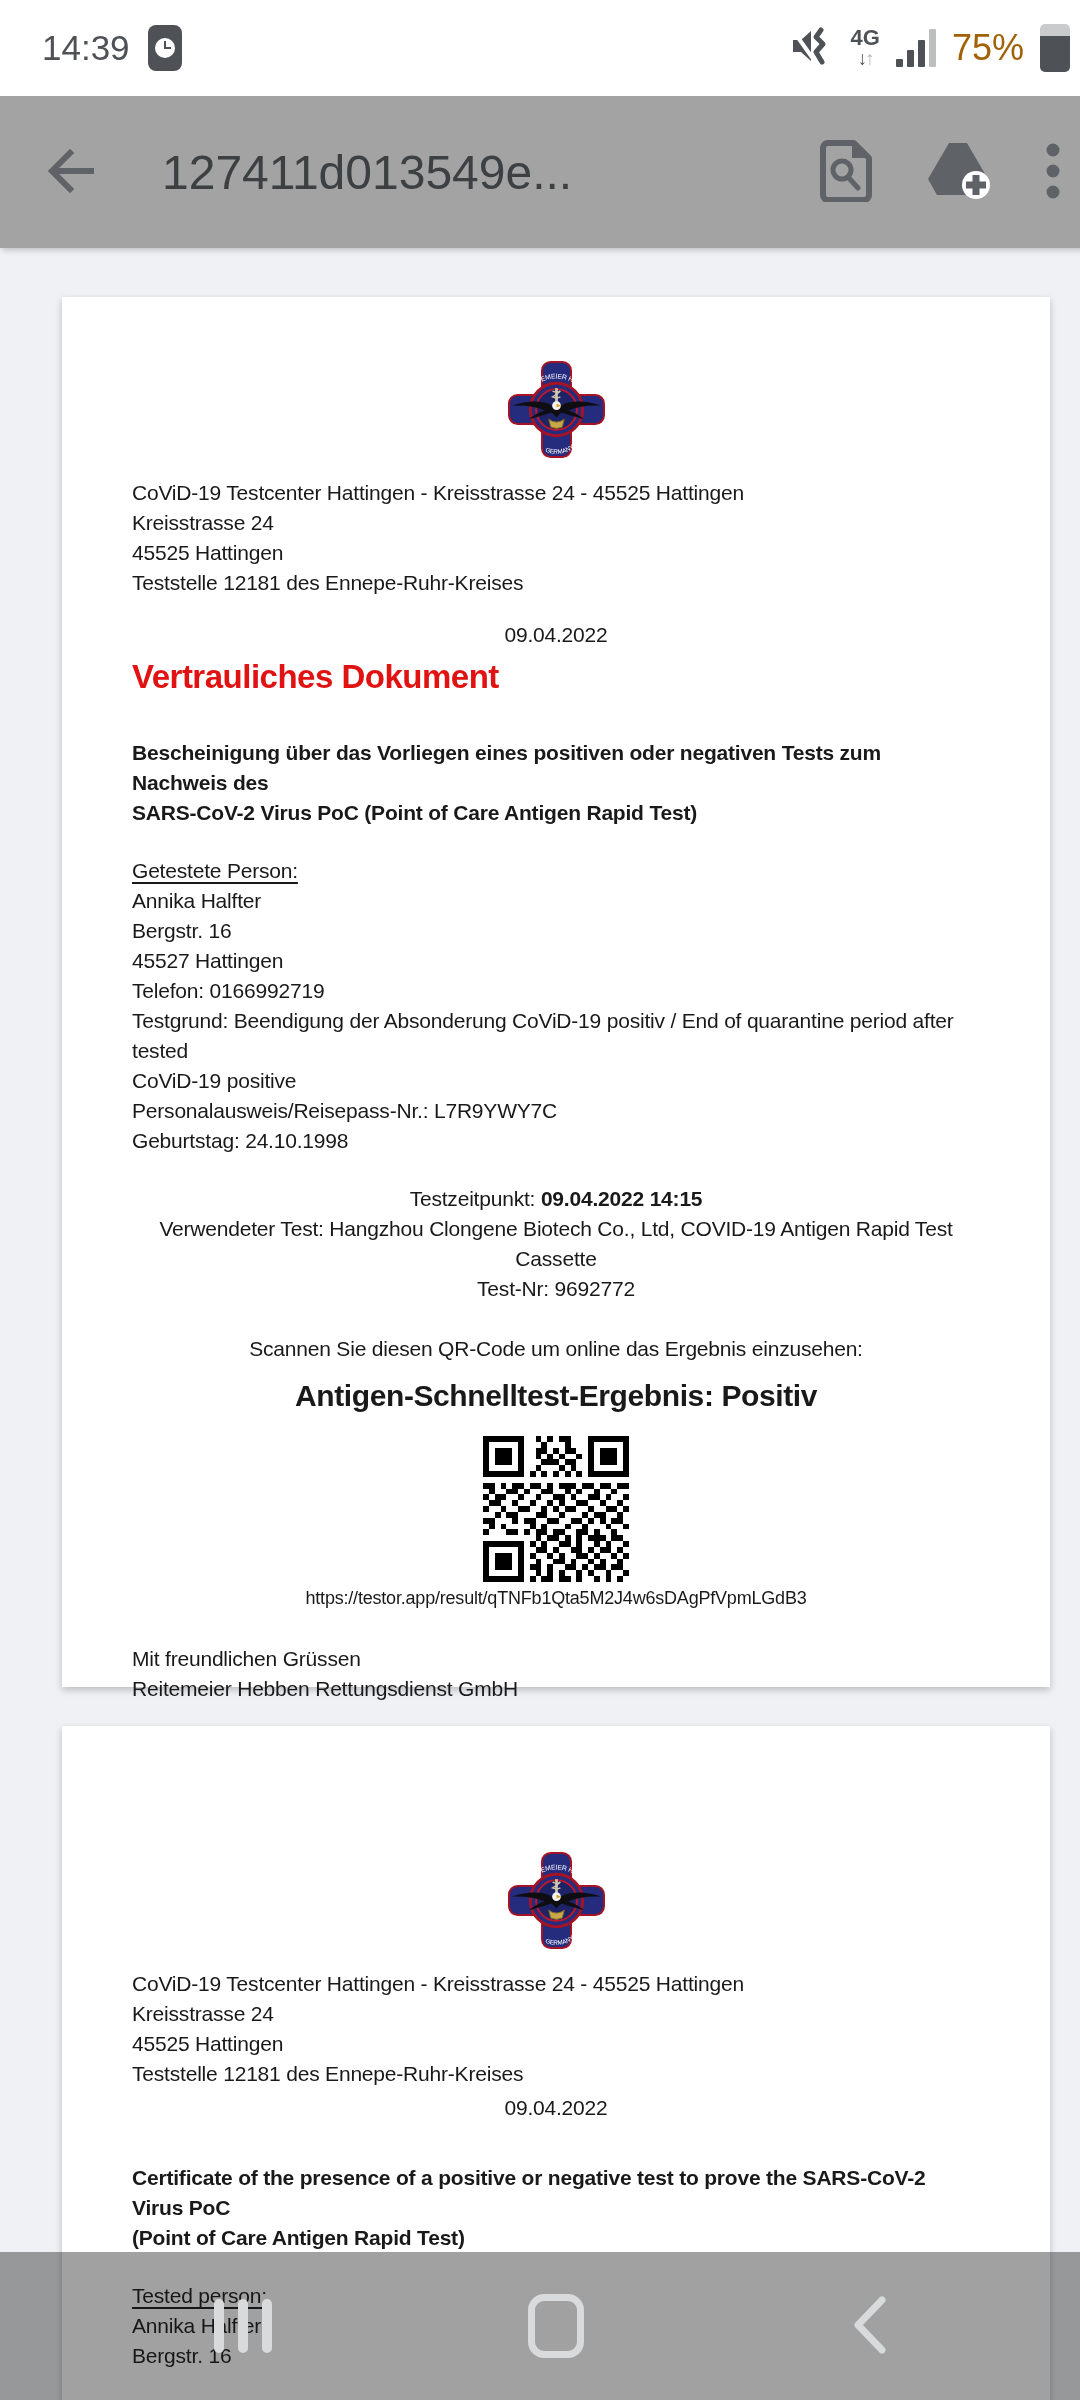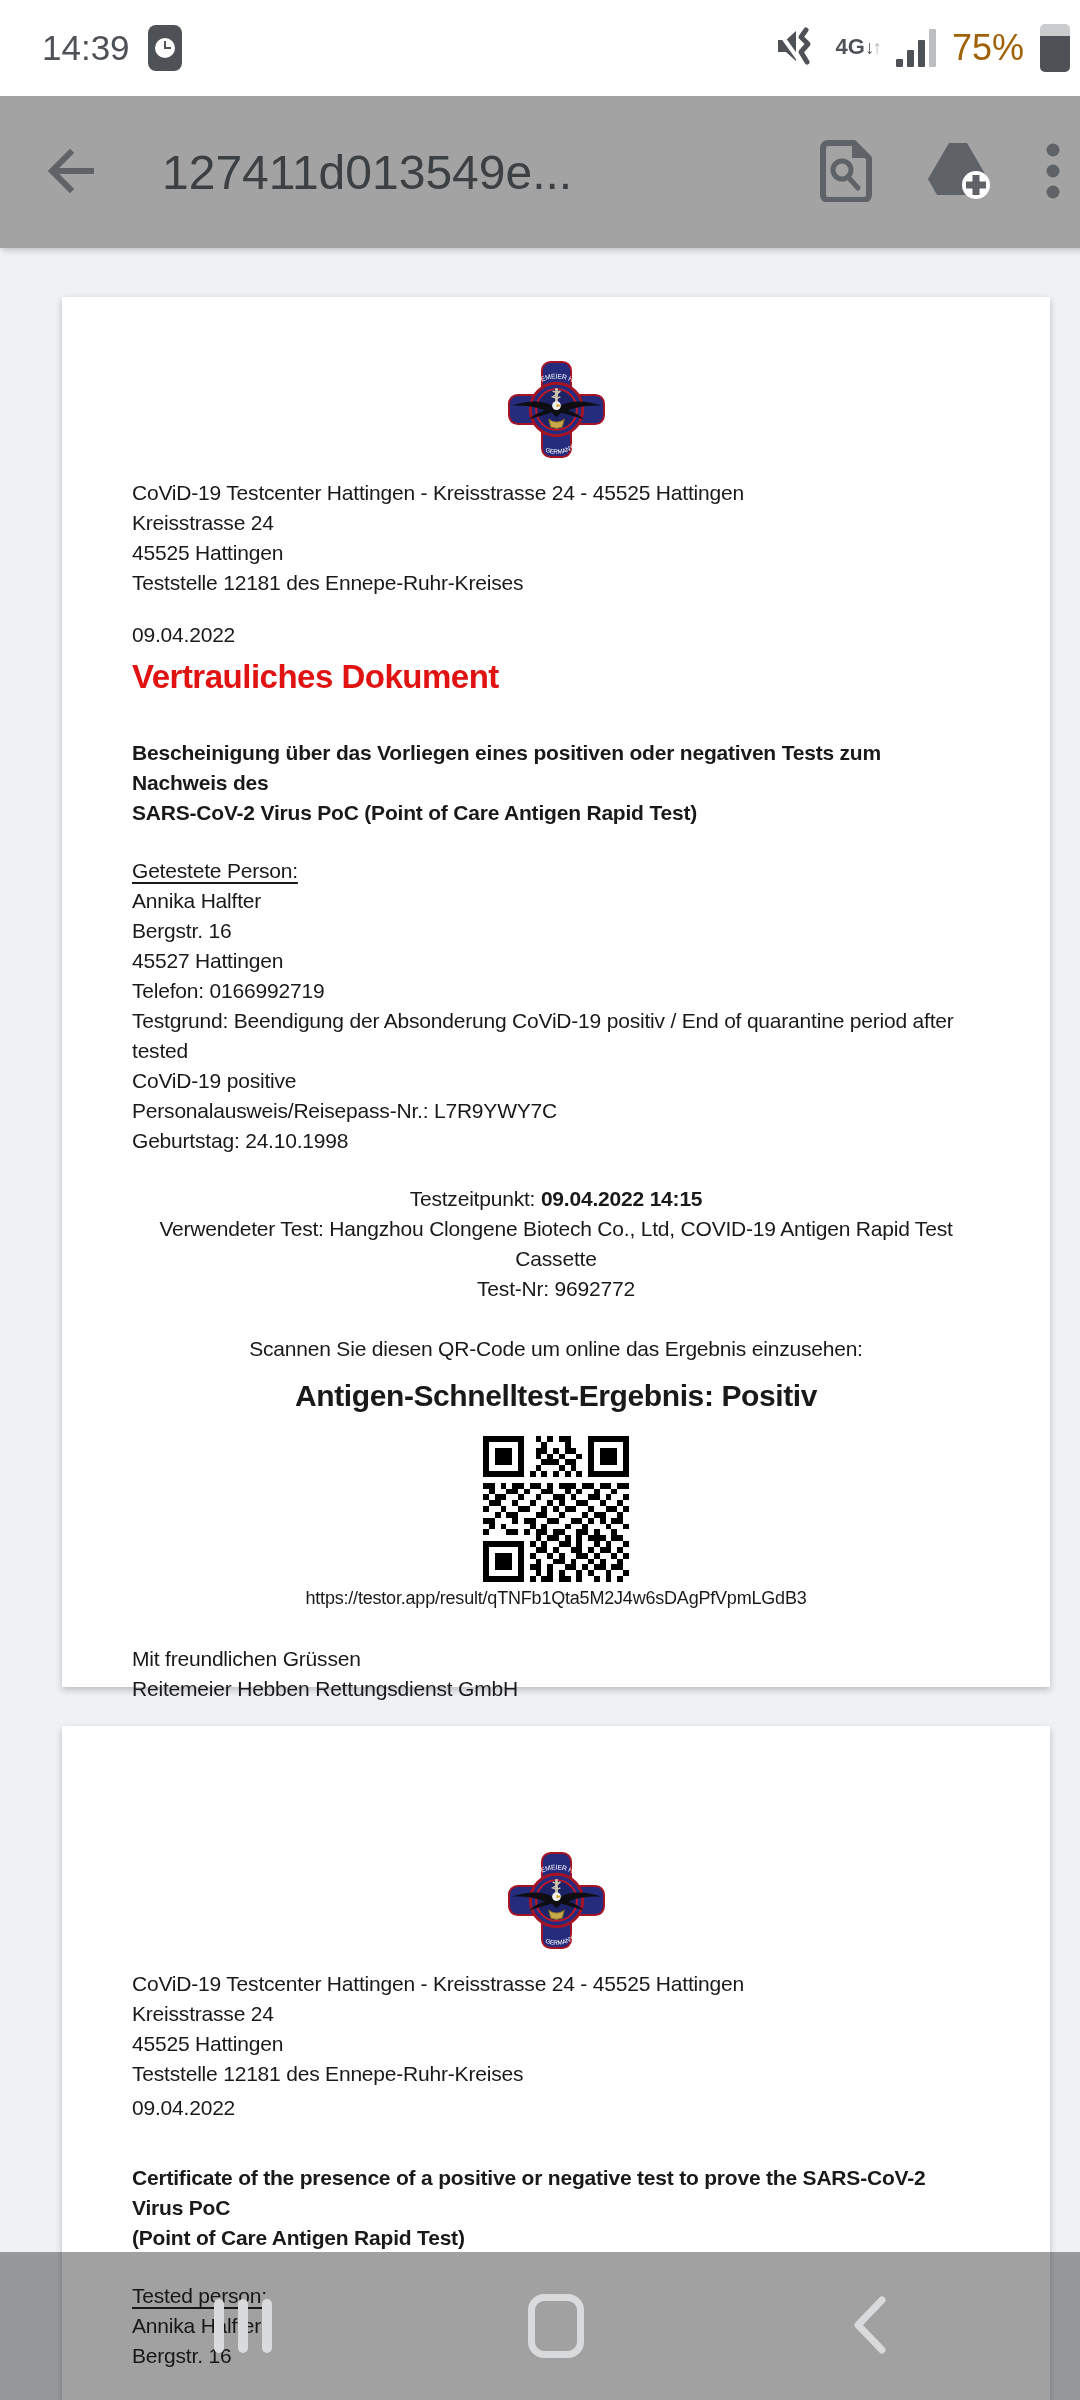--- a/index.html
+++ b/index.html
@@ -10,21 +10,21 @@
   .status-bar{position:absolute;top:0;left:0;right:0;height:96px;background:#fff;
               display:flex;align-items:center;padding:0 42px;box-sizing:border-box;color:#4e5256;}
   .status-time{font-size:35px;letter-spacing:0;}
   .status-left{display:flex;align-items:center;gap:18px;}
   .status-spacer{flex:1;}
   .status-right{display:flex;align-items:center;gap:16px;}
   .clock-chip{width:34px;height:46px;border-radius:8px;background:#4e5256;position:relative;}
   .clock-chip .face{position:absolute;left:7px;top:13px;width:20px;height:20px;border-radius:50%;background:#fff;}
   .clock-chip .hand-v{position:absolute;left:16px;top:16px;width:2px;height:8px;background:#4e5256;}
   .clock-chip .hand-h{position:absolute;left:16px;top:22px;width:7px;height:2px;background:#4e5256;}
-  .net4g{display:flex;align-items:center;line-height:1;margin-top:-2px;}
+  .net4g{display:flex;flex-direction:column;align-items:center;line-height:1;margin-top:-2px;}
   .net4g .lbl{font-size:22px;font-weight:bold;color:#4e5256;}
   .net4g .arrows{font-size:19px;letter-spacing:-2px;}
   .net4g .dn{color:#4e5256;} .net4g .up{color:#b7b9bb;}
   .sigbars{display:flex;align-items:flex-end;gap:4px;height:38px;}
   .sigbars i{display:block;width:7px;background:#4e5256;border-radius:1px;}
   .sigbars .b1{height:8px;} .sigbars .b2{height:17px;} .sigbars .b3{height:27px;}
   .sigbars .b4{height:38px;background:#bcbec0;}
   .batt-pct{font-size:36px;color:#a16207;}
   .battery{width:30px;height:48px;border-radius:5px;overflow:hidden;display:flex;flex-direction:column;}
   .battery .empty{height:12px;background:#c9cbcd;}
@@ -42,21 +42,21 @@
   .viewer{position:absolute;top:248px;left:0;right:0;bottom:0;overflow:hidden;}
   .page-card{width:988px;margin:0 auto;background:#fff;box-shadow:0 3px 7px rgba(0,0,0,0.22);
              box-sizing:border-box;padding:0 70px;color:#191919;font-size:21px;line-height:30px;
              letter-spacing:-0.2px;}
   .card1{margin-top:49px;height:1390px;}
   .card2{margin-top:39px;height:820px;}
   .logo-row{display:flex;justify-content:center;}
   .card1 .logo-row{padding-top:64px;}
   .card2 .logo-row{padding-top:126px;}
   .sender{margin-top:12px;}
-  .date-row{text-align:left;margin-top:22px;}
+  .date-row{text-align:center;margin-top:22px;}
   .card2 .date-row{margin-top:4px;}
   .red-heading{color:#e01212;font-weight:bold;font-size:33px;line-height:38px;margin-top:8px;letter-spacing:-0.5px;}
   .doc-title{font-weight:bold;margin-top:42px;}
   .card2 .doc-title{margin-top:40px;}
   .person-heading{margin-top:28px;text-decoration:underline;text-underline-offset:4px;}
   .test-block{margin-top:28px;text-align:center;}
   .qr-caption{text-align:center;margin-top:30px;}
   .result-heading{text-align:center;font-weight:bold;font-size:30px;line-height:44px;margin-top:10px;letter-spacing:-0.4px;}
   .qr-box{display:block;margin:18px auto 0;width:146px;height:146px;}
   .qr-url{text-align:center;font-size:18px;line-height:24px;margin-top:4px;letter-spacing:-0.2px;}

